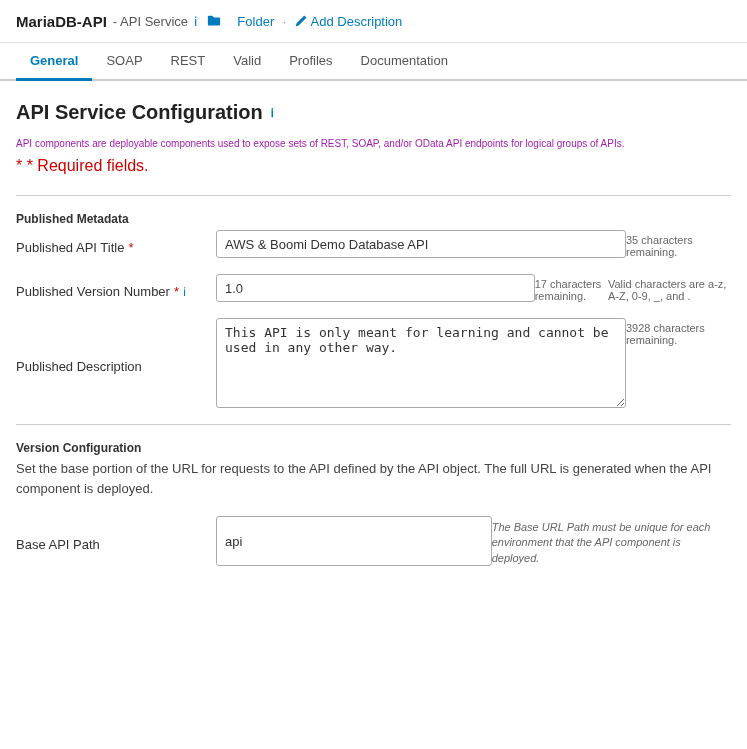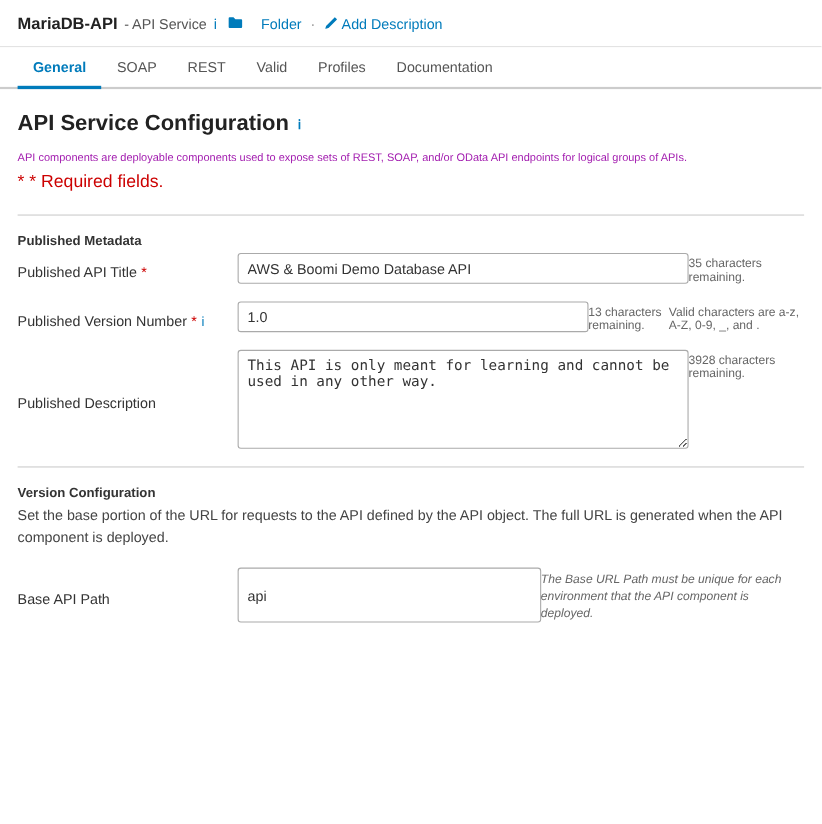--- a/index.html
+++ b/index.html
@@ -265,21 +265,21 @@
   </div>
 
   <div class="form-row">
     <div class="form-label">
       <span>Published Version Number</span>
       <span class="required-star">*</span>
       <span class="info-icon">ℹ</span>
     </div>
     <div class="form-field version-field">
       <input type="text" value="1.0" style="">
-      <span class="field-hint">13 characters remaining.</span>
+      <span class="field-hint">17 characters remaining.</span>
       <span class="field-hint">Valid characters are a-z, A-Z, 0-9, _, and .</span>
     </div>
   </div>
 
   <div class="form-row">
     <div class="form-label">
       <span>Published Description</span>
     </div>
     <div class="form-field">
       <textarea style="">This API is only meant for learning and cannot be used in any other way.</textarea>

